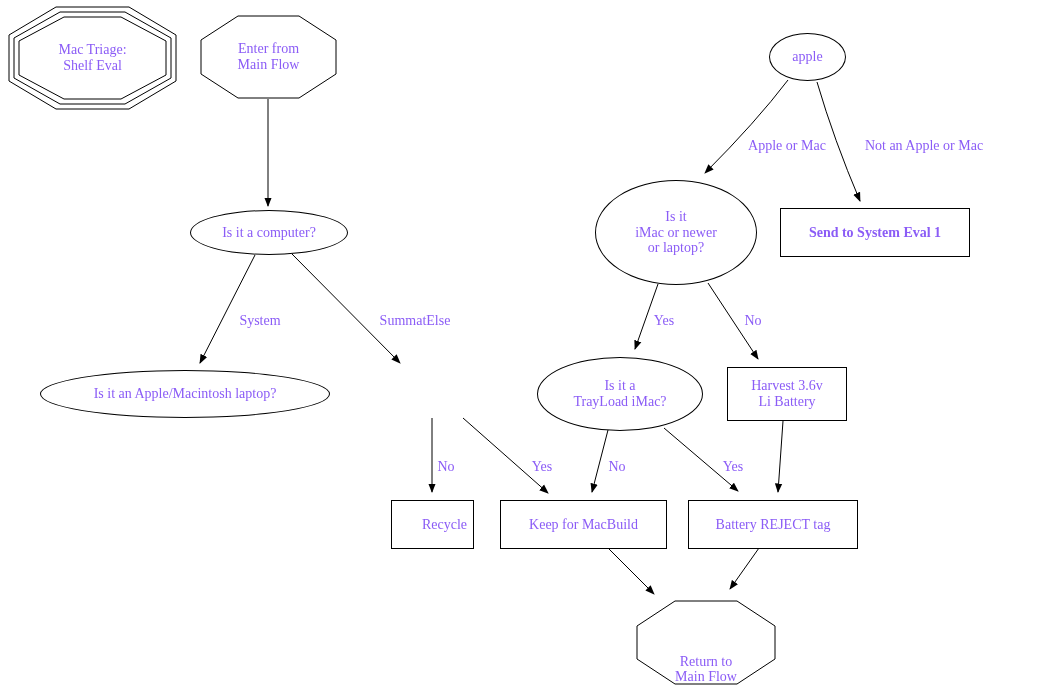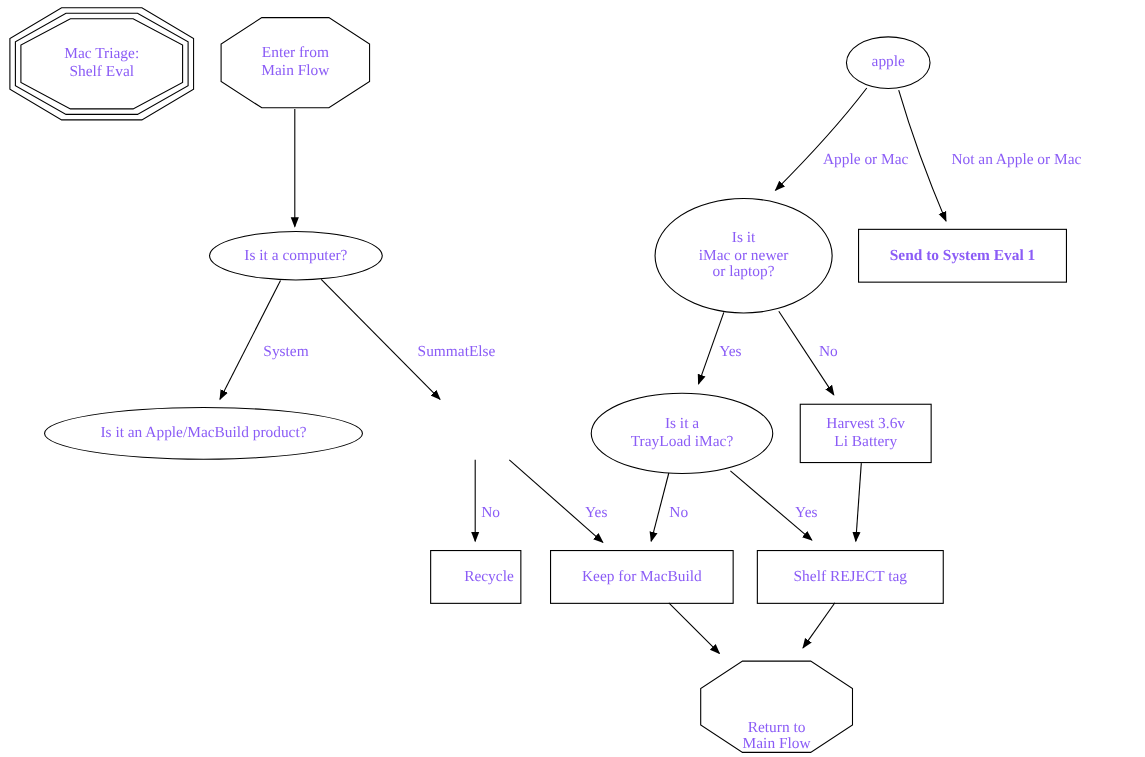--- a/index.html
+++ b/index.html
@@ -82,21 +82,21 @@
     </svg>
     <div class="oct-label">Enter from
 Main Flow</div>
   </div>
 
   <div class="node ellipse" style="left:190px; top:210px; width:158px; height:45px;">
     <span>Is it a computer?</span>
   </div>
 
   <div class="node ellipse" style="left:40px; top:370px; width:290px; height:48px;">
-    <span>Is it an Apple/MacBuild product?</span>
+    <span>Is it an Apple/Macintosh laptop?</span>
   </div>
 
 
   <div class="node ellipse" style="left:769px; top:33px; width:77px; height:48px;">
     <span>apple</span>
   </div>
 
   <div class="node ellipse" style="left:595px; top:180px; width:162px; height:105px;">
     <span>Is it
 iMac or newer
@@ -119,21 +119,21 @@
 
   <div class="node box" style="left:391px; top:500px; width:83px; height:49px;padding-left:24px;">
     <span>Recycle</span>
   </div>
 
   <div class="node box" style="left:500px; top:500px; width:167px; height:49px;">
     <span>Keep for MacBuild</span>
   </div>
 
   <div class="node box" style="left:688px; top:500px; width:170px; height:49px;">
-    <span>Shelf REJECT tag</span>
+    <span>Battery REJECT tag</span>
   </div>
 
   <div class="node octagon" style="left:636px; top:600px; width:140px; height:85px;align-items:flex-end;">
     <svg width="140" height="85" viewBox="0 0 140 85">
       <polygon points="39,1 101,1 139,26 139,59 101,84 39,84 1,59 1,26" fill="#ffffff" stroke="#000000"></polygon>
     </svg>
     <div class="oct-label">Return to
 Main Flow</div>
   </div>
 

